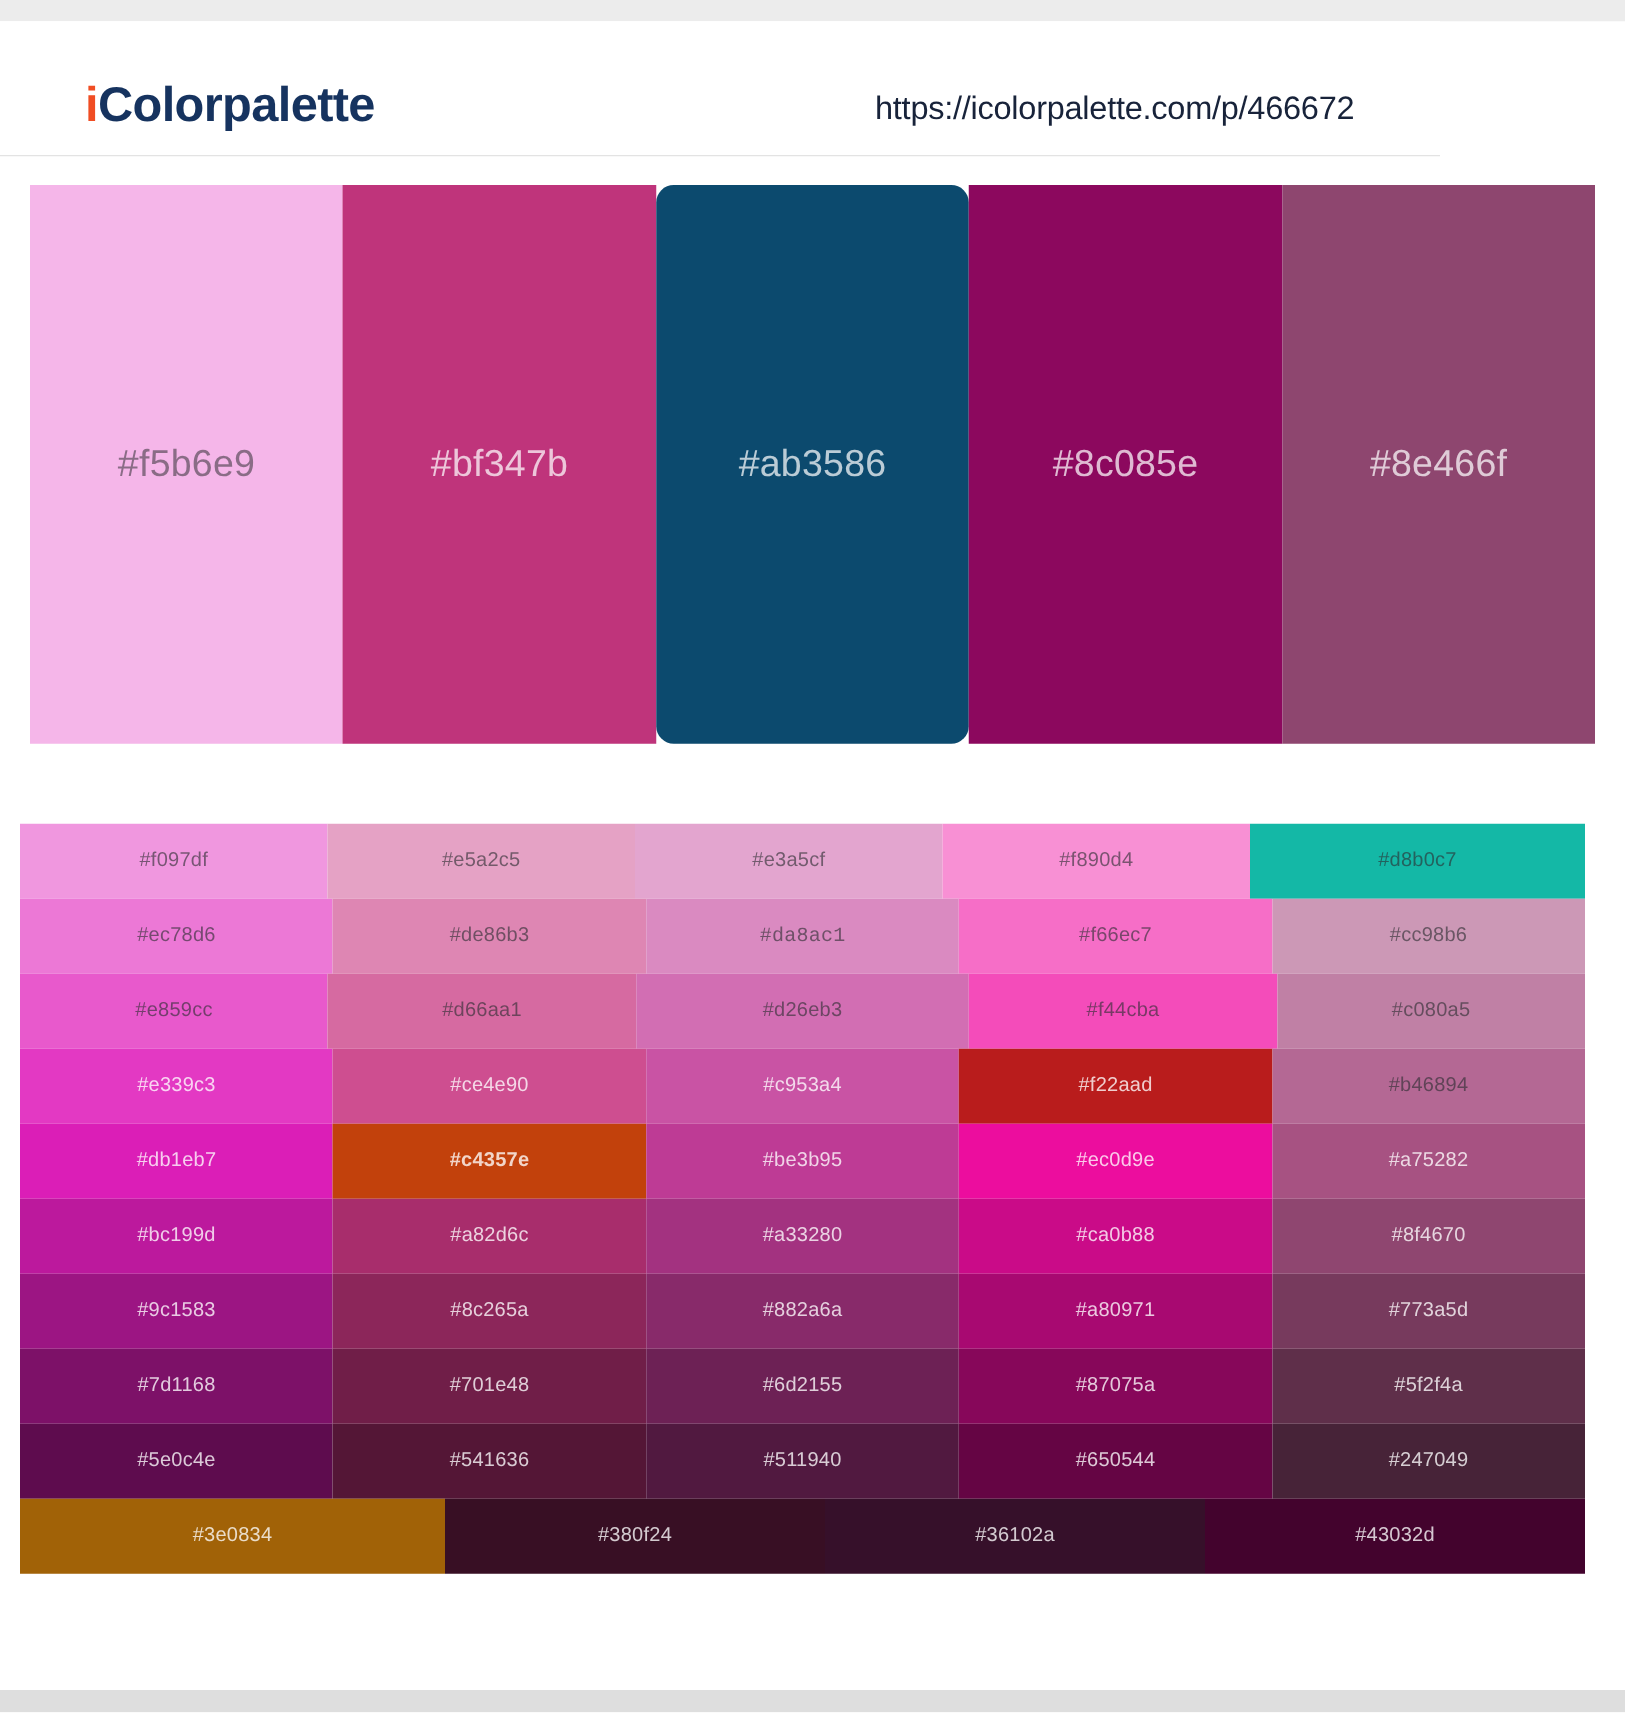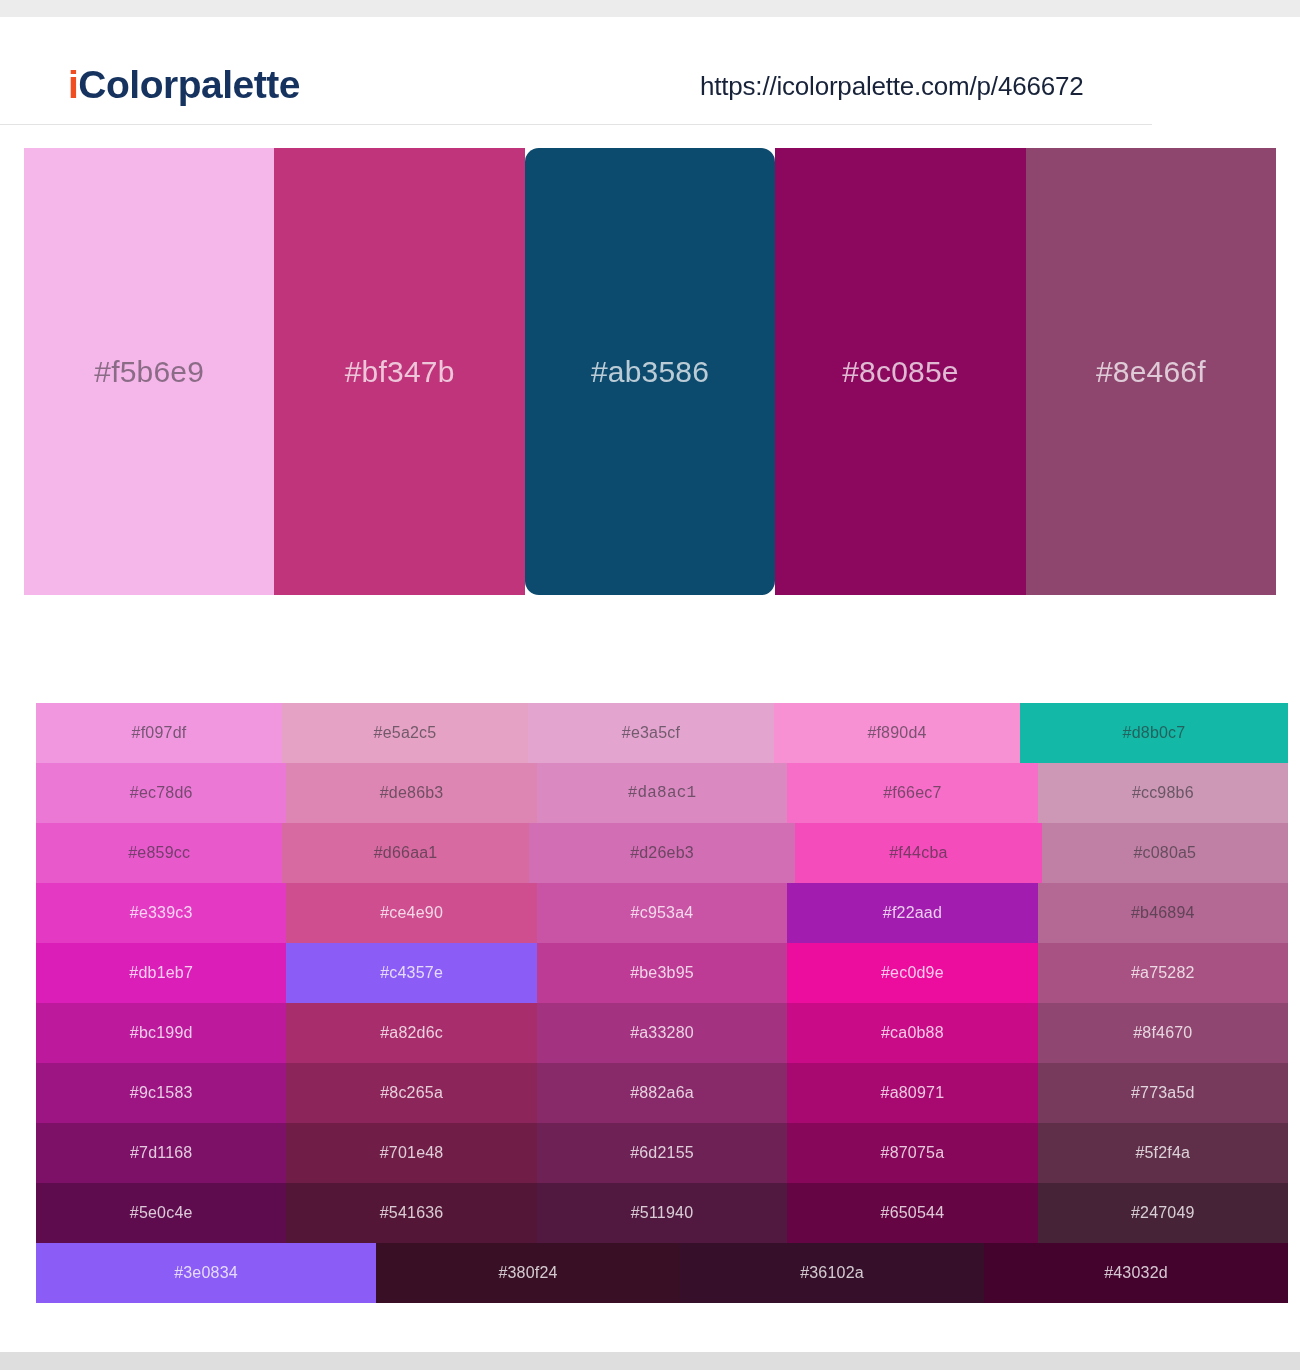--- a/index.html
+++ b/index.html
@@ -81,27 +81,26 @@
     text-align: center;
     font-size: 30px;
     letter-spacing: 0.2px;
     color: rgba(255,255,255,0.72);
   }
   .palette-cell.light .hexlabel { color: rgba(40,40,45,0.52); }
 
   
   .shades-grid {
     position: absolute;
-    left: 36px;
+    left: 16px;
     top: 659px;
     width: 1252px;
     height: 600px;
     display: flex;
     flex-direction: column;
-    margin-top: 44px;
   }
   .shade-row {
     flex: 1 1 0;
     display: flex;
   }
   .shade-cell {
     flex: 1 1 0;
     position: relative;
   }
   .shade-cell .hexlabel {
@@ -203,32 +202,32 @@
       <div class="shade-row">
         <div class="shade-cell" style="background: rgb(227, 57, 195);">
           <div class="hexlabel">#e339c3</div>
         </div>
         <div class="shade-cell" style="background: rgb(206, 78, 144);">
           <div class="hexlabel">#ce4e90</div>
         </div>
         <div class="shade-cell" style="background: rgb(201, 83, 164);">
           <div class="hexlabel">#c953a4</div>
         </div>
-        <div class="shade-cell" style="background: #a21caf;">
+        <div class="shade-cell" style="background: #b91c1c;">
           <div class="hexlabel">#f22aad</div>
         </div>
         <div class="shade-cell light" style="background: rgb(180, 104, 148);">
           <div class="hexlabel">#b46894</div>
         </div>
       </div>
       <div class="shade-row">
         <div class="shade-cell" style="background: rgb(219, 30, 183);">
           <div class="hexlabel">#db1eb7</div>
         </div>
-        <div class="shade-cell" style="background: #8b5cf6;">
+        <div class="shade-cell" style="background: #c2410c; font-weight: bold;">
           <div class="hexlabel">#c4357e</div>
         </div>
         <div class="shade-cell" style="background: rgb(190, 59, 149);">
           <div class="hexlabel">#be3b95</div>
         </div>
         <div class="shade-cell" style="background: rgb(236, 13, 158);">
           <div class="hexlabel">#ec0d9e</div>
         </div>
         <div class="shade-cell" style="background: rgb(167, 82, 130);">
           <div class="hexlabel">#a75282</div>
@@ -296,21 +295,21 @@
           <div class="hexlabel">#511940</div>
         </div>
         <div class="shade-cell" style="background: rgb(101, 5, 68);">
           <div class="hexlabel">#650544</div>
         </div>
         <div class="shade-cell" style="background: rgb(71, 35, 56);">
           <div class="hexlabel">#247049</div>
         </div>
       </div>
       <div class="shade-row">
-        <div class="shade-cell" style="background: #8b5cf6; padding-left: 36px;">
+        <div class="shade-cell" style="background: #a16207; padding-left: 36px;">
           <div class="hexlabel">#3e0834</div>
         </div>
         <div class="shade-cell" style="background: rgb(56, 15, 36);">
           <div class="hexlabel">#380f24</div>
         </div>
         <div class="shade-cell" style="background: rgb(54, 16, 42);">
           <div class="hexlabel">#36102a</div>
         </div>
         <div class="shade-cell" style="background: rgb(67, 3, 45);">
           <div class="hexlabel">#43032d</div>

